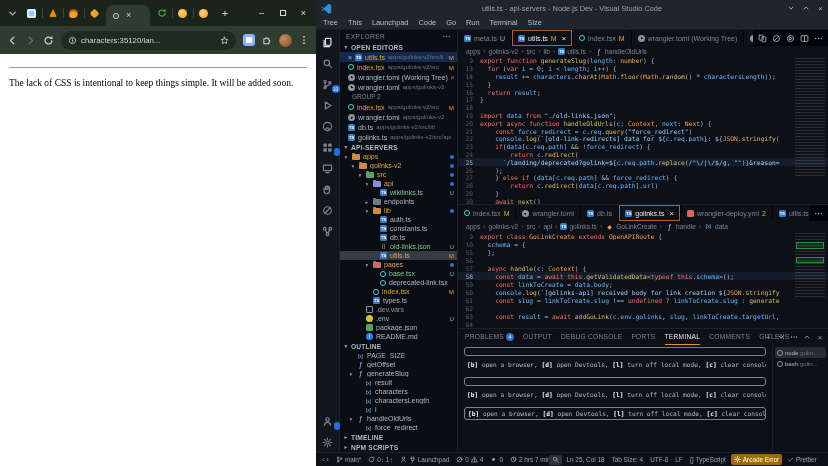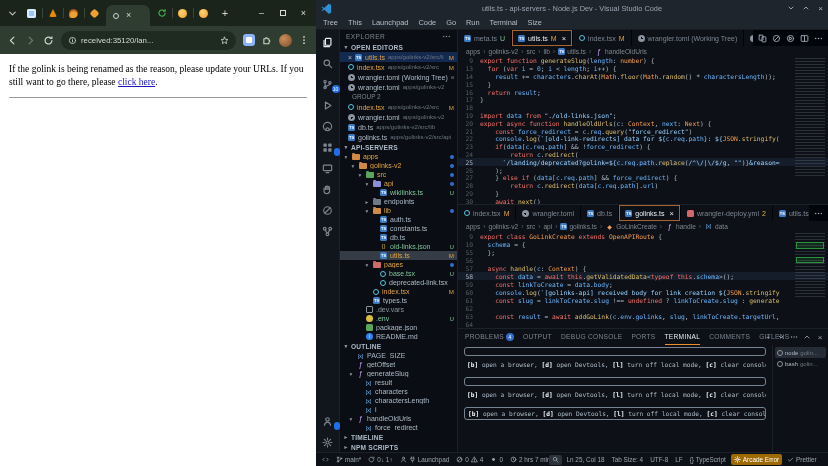--- a/index.html
+++ b/index.html
@@ -221,21 +221,21 @@
             <path d="M13 8a5 5 0 1 1-1.5-3.5M13 2.5V5h-2.5"></path>
           </svg>
         </span>
       <div class="urlpill">
         <span class="pill-ic" data-icon="info">
             <svg viewBox="0 0 16 16" fill="none" stroke="currentColor" stroke-width="1.7" stroke-linecap="round" stroke-linejoin="round">
               <circle cx="8" cy="8" r="5.5"></circle>
               <path d="M8 7v3.5M8 5.2v.2"></path>
             </svg>
           </span>
-        <span class="urltext">received:35120/lan...</span>
+        <span class="urltext">characters:35120/lan...</span>
         <span class="pill-ic pill-star" data-icon="star">
             <svg viewBox="0 0 16 16" fill="none" stroke="currentColor" stroke-width="1.7" stroke-linecap="round" stroke-linejoin="round">
               <path d="M8 2l1.8 3.9 4.2.5-3.1 2.9.8 4.2L8 11.4l-3.7 2.1.8-4.2L2 6.4l4.2-.5z"></path>
             </svg>
           </span>
       </div>
       <span class="ext-blue"></span>
       <span class="tool-ic" data-icon="puzzle">
           <svg viewBox="0 0 16 16" fill="none" stroke="currentColor" stroke-width="1.7" stroke-linecap="round" stroke-linejoin="round">
             <path d="M3 6h2.5a1.5 1.5 0 1 1 3 0H11v2.5a1.5 1.5 0 1 1 0 3V14H3z"></path>
@@ -244,22 +244,22 @@
       <span class="avatar"></span>
       <span class="tool-ic" data-icon="kebab">
           <svg viewBox="0 0 16 16" fill="currentColor">
             <circle cx="8" cy="3" r="1.4"></circle>
             <circle cx="8" cy="8" r="1.4"></circle>
             <circle cx="8" cy="13" r="1.4"></circle>
           </svg>
         </span>
     </div>
     <div class="page">
-      <p><span>If the golink is being renamed as the reason, please update your URLs. If you still want to go there, please </span><a href="#">click here</a><span>.</span></p>
       <hr>
+      <p>The lack of CSS is intentional to keep things simple. It will be added soon.</p>
     </div>
   </section>
 
   <section class="vscode">
     <div class="titlebar">
       <span class="tb-logo" data-icon="vscode-logo">
           <svg viewBox="0 0 16 16">
             <path fill="#2e8fd4" d="M11.2 1.2L4.6 7.4 1.9 5.3l-1.2.6 2.7 2.6-2.7 2.6 1.2.6 2.7-2.1 6.6 6.2 3.6-1.7V2.9z"></path>
           </svg>
         </span>

